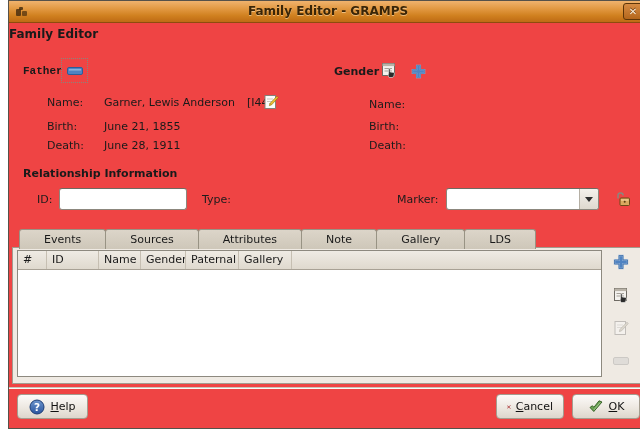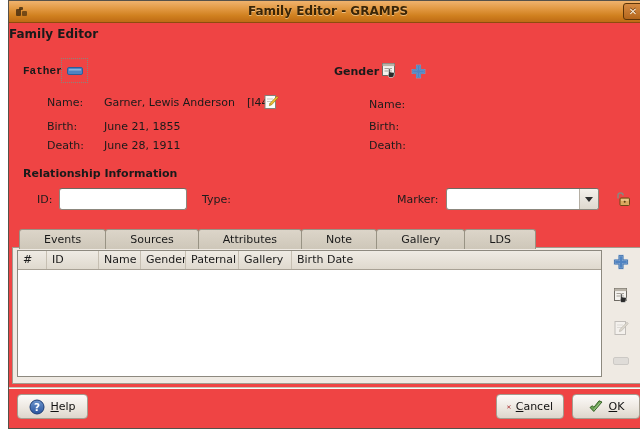--- a/index.html
+++ b/index.html
@@ -203,21 +203,20 @@
   </div>
 
   <div class="child-table">
     <div class="child-table-header">
       <div class="col">#</div>
       <div class="col">ID</div>
       <div class="col">Name</div>
       <div class="col">Gender</div>
       <div class="col">Paternal</div>
       <div class="col">Gallery</div>
-      <div class="col">Birth Date</div>
     </div>
     <div class="child-table-body"></div>
   </div>
 
   <div class="side-btns">
     <div class="side-btn">
       <svg width="16" height="16" viewBox="0 0 16 16">
         <path d="M6 1.5 h4 v4.5 h4.5 v4 h-4.5 v4.5 h-4 v-4.5 h-4.5 v-4 h4.5 z" fill="#4F83C2" stroke="#9BBBDF" stroke-width="1.4"></path>
         <path d="M6 1.5 h4 v4.5 h4.5 v4 h-4.5 v4.5 h-4 v-4.5 h-4.5 v-4 h4.5 z" fill="none" stroke="#2C5D99" stroke-width="0.6"></path>
       </svg>

